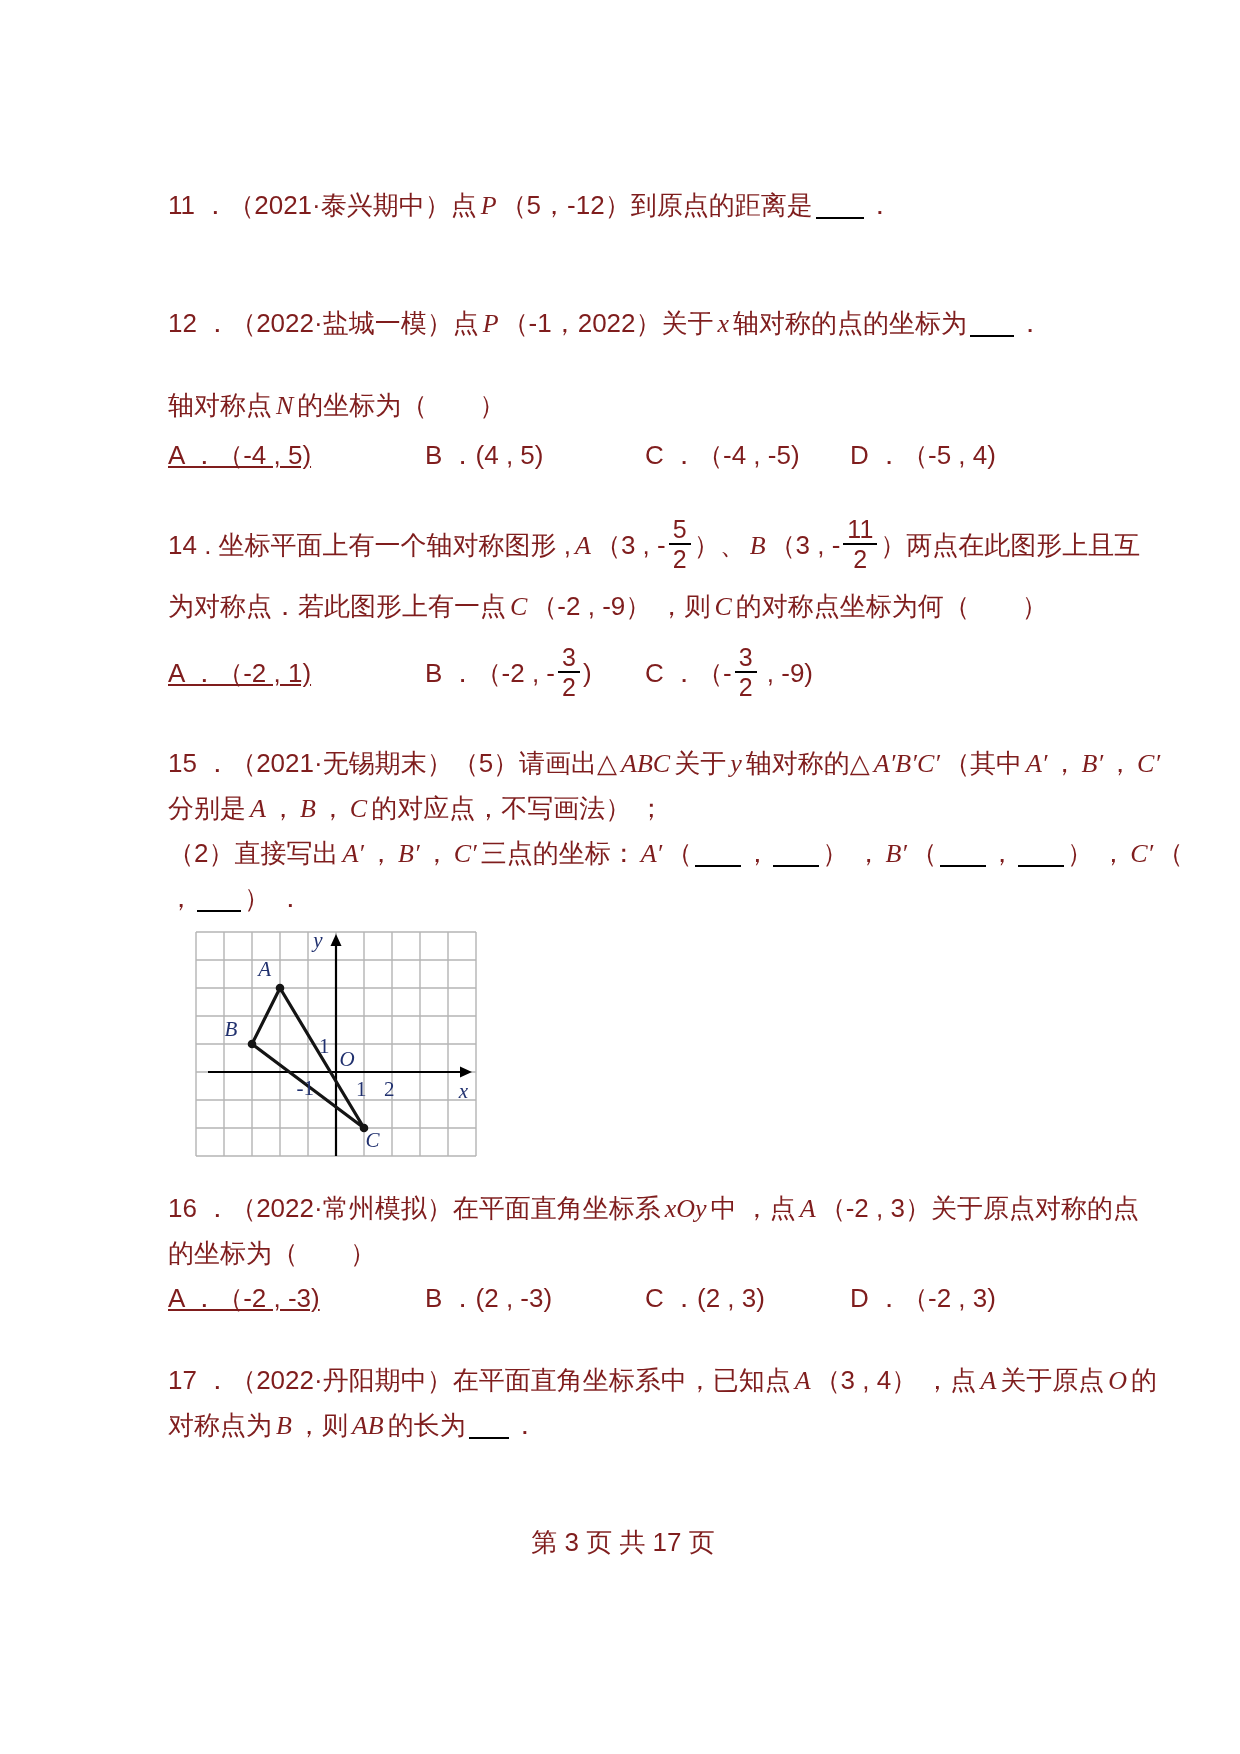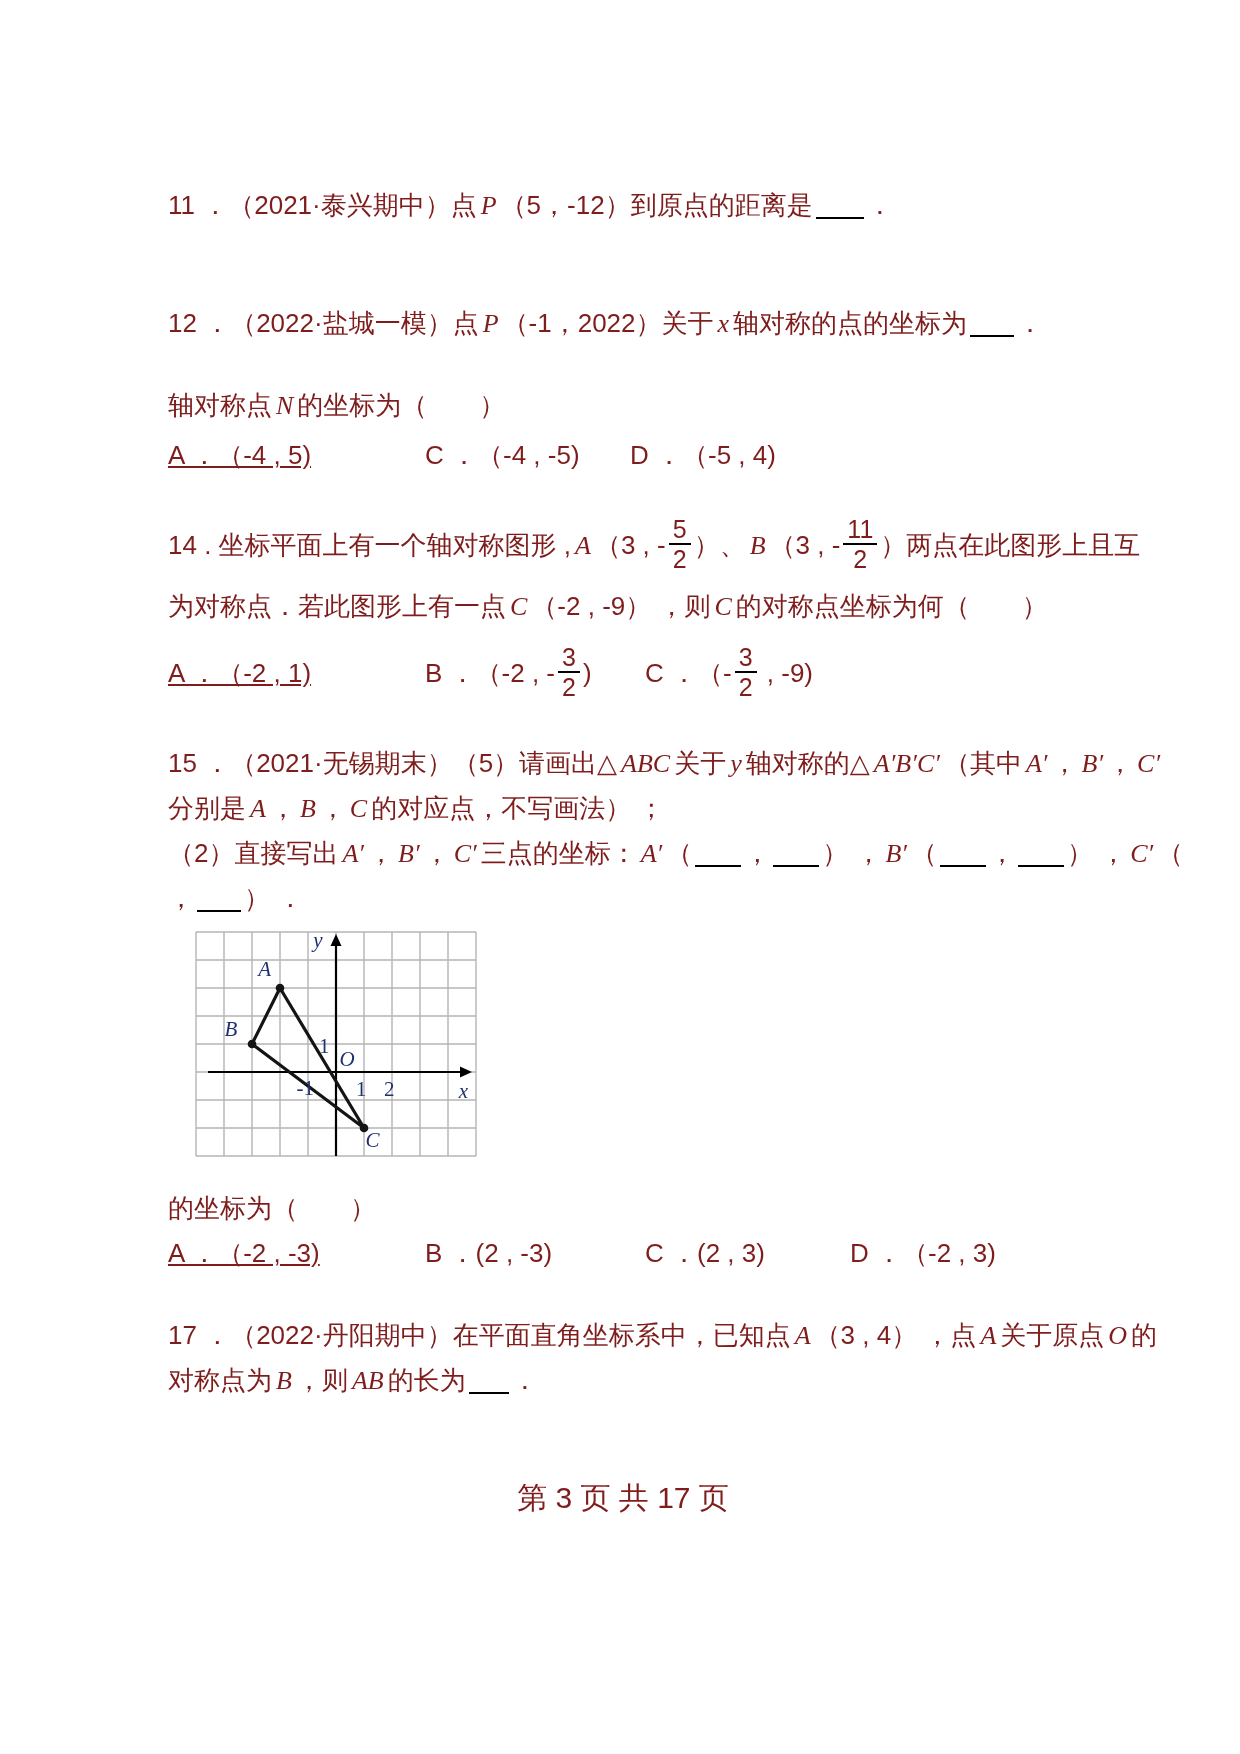--- a/index.html
+++ b/index.html
@@ -21,21 +21,21 @@
   .frac .num{padding:0 4px 1px;border-bottom:2px solid #000;}
   .frac .den{padding-top:1px;}
   .opts{display:flex;}
   .opt-a{width:257px;text-decoration:underline;}
   .opt-b{width:220px;}
   .opt-c{width:205px;}
   .opt-d{flex:1;}
   .figure{margin:7px 0 0 24px;}
   #fig-svg{display:block;}
   #fig-svg text{font-family:"Liberation Serif","DejaVu Serif",serif;font-size:21px;}
-  .footer{margin-top:72px;height:45px;line-height:45px;text-align:center;font-size:30px;}
+  .footer{margin-top:72px;height:45px;line-height:45px;text-align:center;font-size:26px;}
   
   .q12{margin-top:73px;}
   .q13{margin-top:37px;}
   .q13 .opts{margin-top:5px;}
   .q14{margin-top:32px;}
   .q14 .l2{margin-top:4px;}
   .q14 .opts{margin-top:9px;}
   .q15{margin-top:33px;}
   .q16{margin-top:26px;}
   .q17{margin-top:37px;}
@@ -52,20 +52,21 @@
     </div>
 
     <div class="q q12">
       <div class="line"><span>12 ．（2022·盐城一模）点</span><span class="mi">P</span><span>（-1，2022）关于</span><span class="mi">x</span><span>轴对称的点的坐标为</span><span class="blank" style="width: 44px;"></span><span>．</span></div>
     </div>
 
     <div class="q q13">
       <div class="line"><span>轴对称点</span><span class="mi">N</span><span>的坐标为（　　）</span></div>
       <div class="line opts">
         <span class="opt-a"><span>A ．（-4 , 5)</span></span>
+        <span class="opt-b"><span>B ．(4 , 5)</span></span>
         <span class="opt-c"><span>C ．（-4 , -5)</span></span>
         <span class="opt-d"><span>D ．（-5 , 4)</span></span>
       </div>
     </div>
 
     <div class="q q14">
       <div class="line tall"><span>14 . 坐标平面上有一个轴对称图形 ,</span><span class="mi">A</span><span>（3 , -</span><span class="frac">
             <span class="num">5</span>
             <span class="den">2</span>
           </span><span>）、</span><span class="mi">B</span><span>（3 , -</span><span class="frac">
@@ -130,20 +131,21 @@
           <text x="113.19999999999999" y="166.96" fill="#20306e" text-anchor="middle" style="font-style: normal;">-1</text>
           <text x="169.2" y="168.07999999999998" fill="#20306e" text-anchor="middle" style="font-style: normal;">1</text>
           <text x="197.2" y="168.07999999999998" fill="#20306e" text-anchor="middle" style="font-style: normal;">2</text>
           <text x="72.60000000000001" y="48.24000000000001" fill="#20306e" text-anchor="middle" style="font-style: italic;">A</text>
           <text x="39" y="108.16" fill="#20306e" text-anchor="middle" style="font-style: italic;">B</text>
           <text x="180.4" y="219.04000000000002" fill="#20306e" text-anchor="middle" style="font-style: italic;">C</text>
         </svg>
     </div>
 
     <div class="q q16">
+      <div class="line"><span>16 ．（2022·常州模拟）在平面直角坐标系</span><span class="mi">xOy</span><span>中 ，点</span><span class="mi">A</span><span>（-2 , 3）关于原点对称的点</span></div>
       <div class="line"><span>的坐标为（　　）</span></div>
       <div class="line opts">
         <span class="opt-a"><span>A ．（-2 , -3)</span></span>
         <span class="opt-b"><span>B ．(2 , -3)</span></span>
         <span class="opt-c"><span>C ．(2 , 3)</span></span>
         <span class="opt-d"><span>D ．（-2 , 3)</span></span>
       </div>
     </div>
 
     <div class="q q17">

